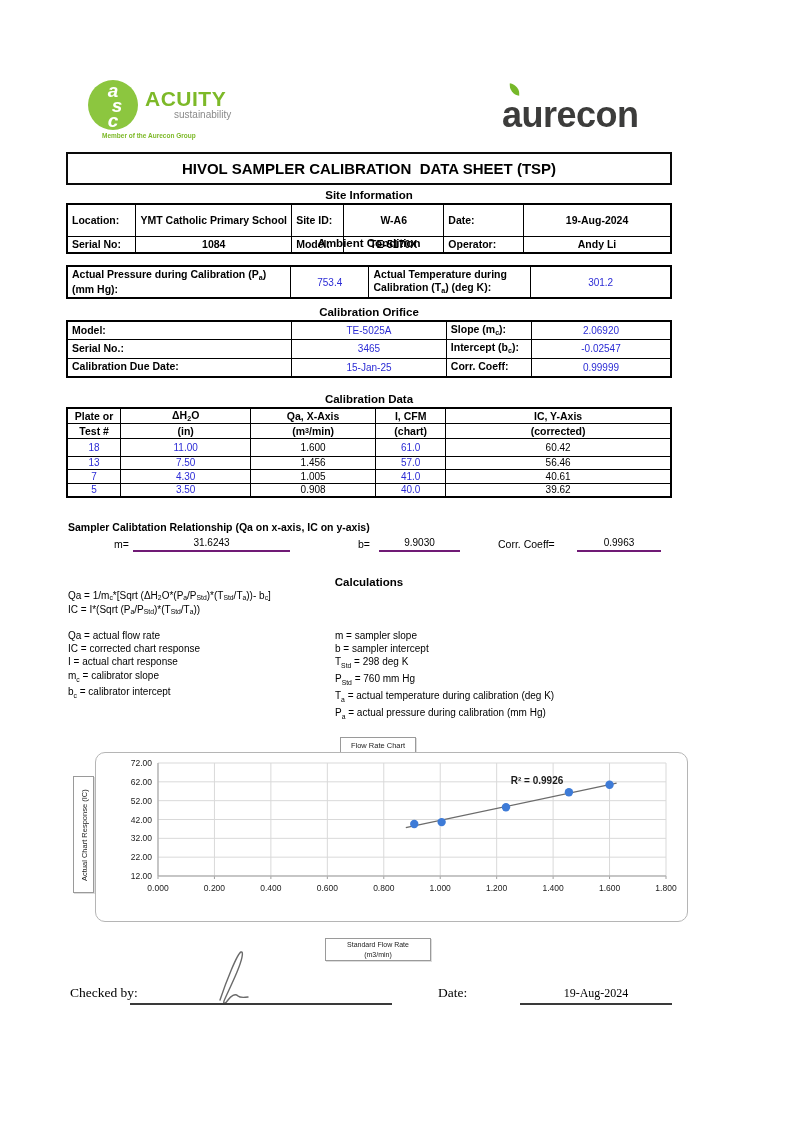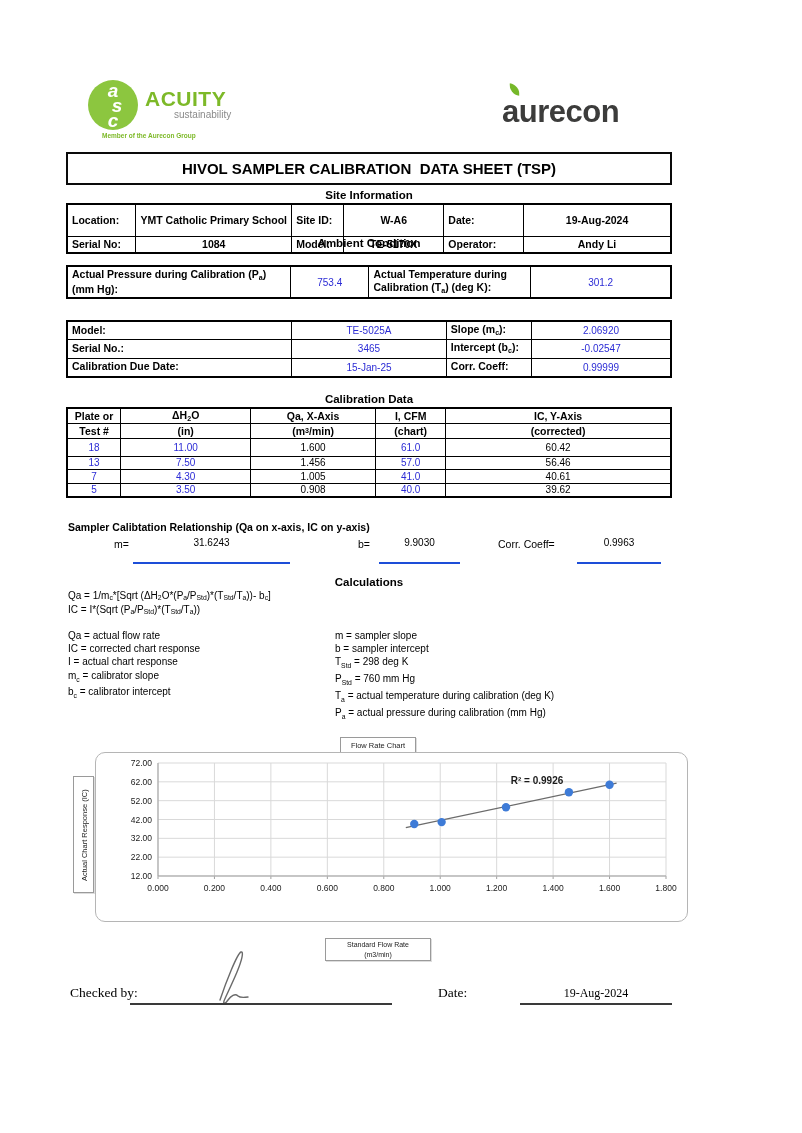--- a/index.html
+++ b/index.html
@@ -10,21 +10,21 @@
   .acuity { position:absolute; left:88px; top:80px; width:150px; height:64px; }
   .acuity-circle { position:absolute; left:0; top:0; width:50px; height:50px; border-radius:50%; }
   .acuity-mono { position:absolute; left:0; top:0; width:50px; height:50px; color:#fff;
     font-weight:bold; font-style:italic; font-size:19px; line-height:15px; text-align:center; padding-top:3px; }
   .acuity-mono span { display:block; }
   .acuity-mono span:nth-child(2){ margin-left:8px; }
   .acuity-name { position:absolute; left:57px; top:7px; font-size:21px; font-weight:bold; letter-spacing:.5px; }
   .acuity-sub  { position:absolute; left:86px; top:29px; font-size:10px; color:#8a8a8a; }
   .acuity-tag  { position:absolute; left:14px; top:52px; font-size:6.5px; font-weight:bold; }
   .aurecon { position:absolute; left:502px; top:84px; width:170px; height:52px; }
-  .aurecon-name { position:absolute; left:0; top:10px; font-size:31px; font-weight:bold; letter-spacing:-.5px; }
+  .aurecon-name { position:absolute; left:0; top:10px; font-size:36px; font-weight:bold; letter-spacing:-.5px; }
   .aurecon-leaf { position:absolute; left:7px; top:0px; width:11px; height:11px;
     border-radius:0 100% 0 100%; transform:rotate(8deg); }
 
   
   .title-box { position:absolute; left:66px; top:152px; width:606px; height:33px;
     border:2.5px solid #0a0a0a; text-align:center; font-size:15px; font-weight:bold;
     line-height:29px; white-space:pre; }
   .sec-head { position:absolute; left:66px; width:606px; text-align:center;
     font-size:11.5px; font-weight:bold; }
 
@@ -37,21 +37,21 @@
   td.blue { color:#2b2bd5; font-weight:normal; font-size:10px; text-align:center; }
   td.blk  { color:#000; font-weight:normal; font-size:10px; text-align:center; }
   .cal-head td { font-weight:bold; font-size:10.5px; text-align:center; }
   sub { font-size:68%; vertical-align:-20%; }
   sup { font-size:68%; vertical-align:30%; }
 
   
   .rel-title { position:absolute; left:68px; top:521px; font-size:10.5px; font-weight:bold; }
   .rel-lbl { position:absolute; top:538px; font-size:10.5px; }
   .rel-val { position:absolute; top:537px; font-size:10px; text-align:center;
-    border-bottom:2px solid #1d4ed8; padding-bottom:14px; }
+    border-bottom:2px solid #701a75; padding-bottom:2px; }
 
   
   .formula { position:absolute; left:68px; font-size:10px; }
   .def { position:absolute; font-size:10px; line-height:13.2px; }
 
   
   .mini-box { position:absolute; border:1px solid #9a9a9a; background:#fff; text-align:center;
     font-size:7.5px; color:#222; box-shadow:1px 1px 0 #ddd;margin-top:7px; }
   .chart-frame { position:absolute; left:95px; top:752px; width:593px; height:170px;
     border:1.5px solid #b5b5b5; border-radius:10px; background:#fff; }
@@ -134,20 +134,21 @@
     <tbody>
         <tr style="height:32px;">
       <td class="lbl">Actual Pressure during Calibration (P<sub>a</sub>) (mm Hg):</td>
       <td class="blue">753.4</td>
       <td class="lbl">Actual Temperature during Calibration (T<sub>a</sub>) (deg K):</td>
       <td class="blue">301.2</td>
     </tr>
   </tbody>
     </table>
 
+  <div class="sec-head" style="top:306px;">Calibration Orifice</div>
   <table class="sheet" style="top:320px;">
     <colgroup>
         <col style="width:37.2%">
         <col style="width:25.6%">
         <col style="width:14.1%">
         <col style="width:23.1%">
       </colgroup>
     <tbody>
         <tr style="height:18.5px;">
       <td class="lbl">Model:</td>

